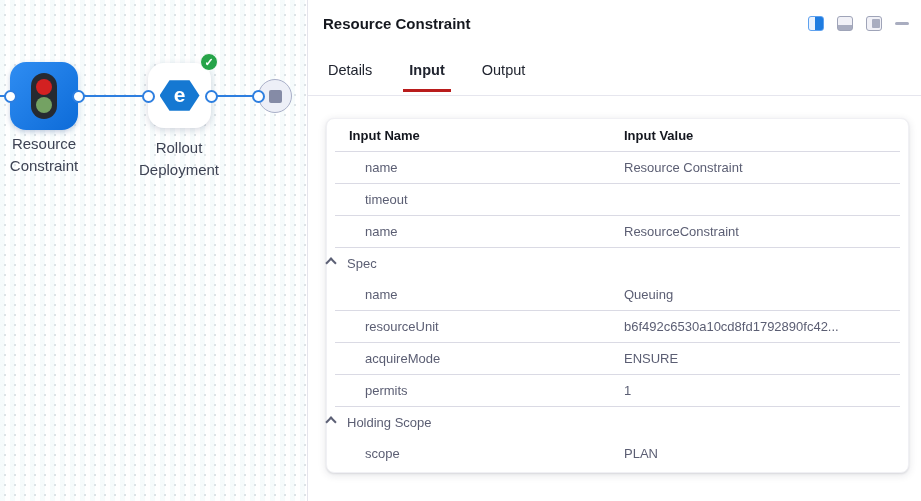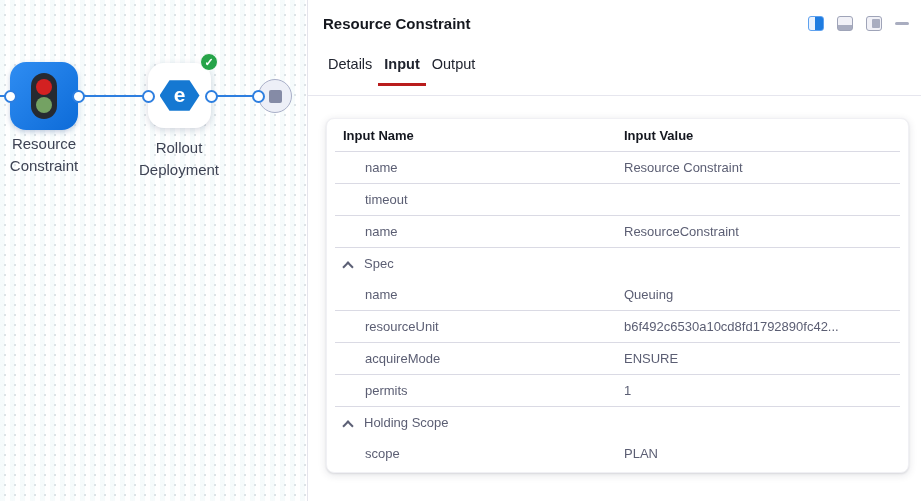--- a/index.html
+++ b/index.html
@@ -56,34 +56,34 @@
   .icon-layout { width:16px; height:15px; border-radius:3px; position:relative; }
   .icon-split-right { border:1.5px solid #5ea1ef;
     background:linear-gradient(90deg,#eaf2fd 0 45%,#1f7ce0 45%); }
   .icon-bottom { border:1.5px solid #9fa4b8;
     background:linear-gradient(180deg,#f1f1f7 0 60%,#a9adc0 60%); }
   .icon-overlay { border:1.5px solid #9fa4b8; background:#f1f1f7; }
   .icon-overlay .inner { position:absolute; right:1px; top:2px; bottom:2px;
     width:8px; background:#a9adc0; border-radius:1px; }
   .icon-minimize { width:14px; height:3px; background:#a9adc0; border-radius:2px; }
 
-  .tabs { position:absolute; left:14px; top:56px; display:flex; }
+  .tabs { position:absolute; left:14px; top:62px; display:flex; gap:25px; }
   .tab { height:30px; padding:0 6px; font-size:14.5px; color:#20242f; cursor:default; }
   .tab.active { font-weight:bold; border-bottom:3px solid #b91c1c; }
   .panel-hr { position:absolute; top:95px; left:0; right:0; height:1px; background:#e6e6ee; }
 
   .card { position:absolute; left:18px; top:118px; width:583px; background:#fff;
     border:1px solid #f0f0f4; border-radius:8px; padding-bottom:3px;
     box-shadow:0 1px 2px rgba(30,35,60,0.10), 0 2px 8px rgba(30,35,60,0.12); }
   .t-row { display:grid; grid-template-columns:296px 1fr; align-items:center;
     height:31px; font-size:13px; color:#5b5e73; }
   .t-row.header { height:32px; font-size:13px; font-weight:bold; color:#14171f; }
-  .t-row.header .c1 { padding-left:16px; }
+  .t-row.header .c1 { padding-left:22px; }
   .t-row.item .c1 { padding-left:38px; }
-  .t-row.section .c1 { padding-left:17px; display:flex; align-items:flex-end; }
+  .t-row.section .c1 { display:flex; align-items:flex-start; }
   .c2 { padding-left:1px; white-space:nowrap; overflow:hidden; }
   .t-divider { height:1px; background:#dadae4; margin:0 8px; }
   .chev { width:8px; height:8px; border-left:2px solid #5c6075; border-top:2px solid #5c6075;
     transform:rotate(45deg); display:inline-block; margin-right:12px; margin-top:3px; }
 </style>
 </head>
 <body>
 
 <div class="app">
 

